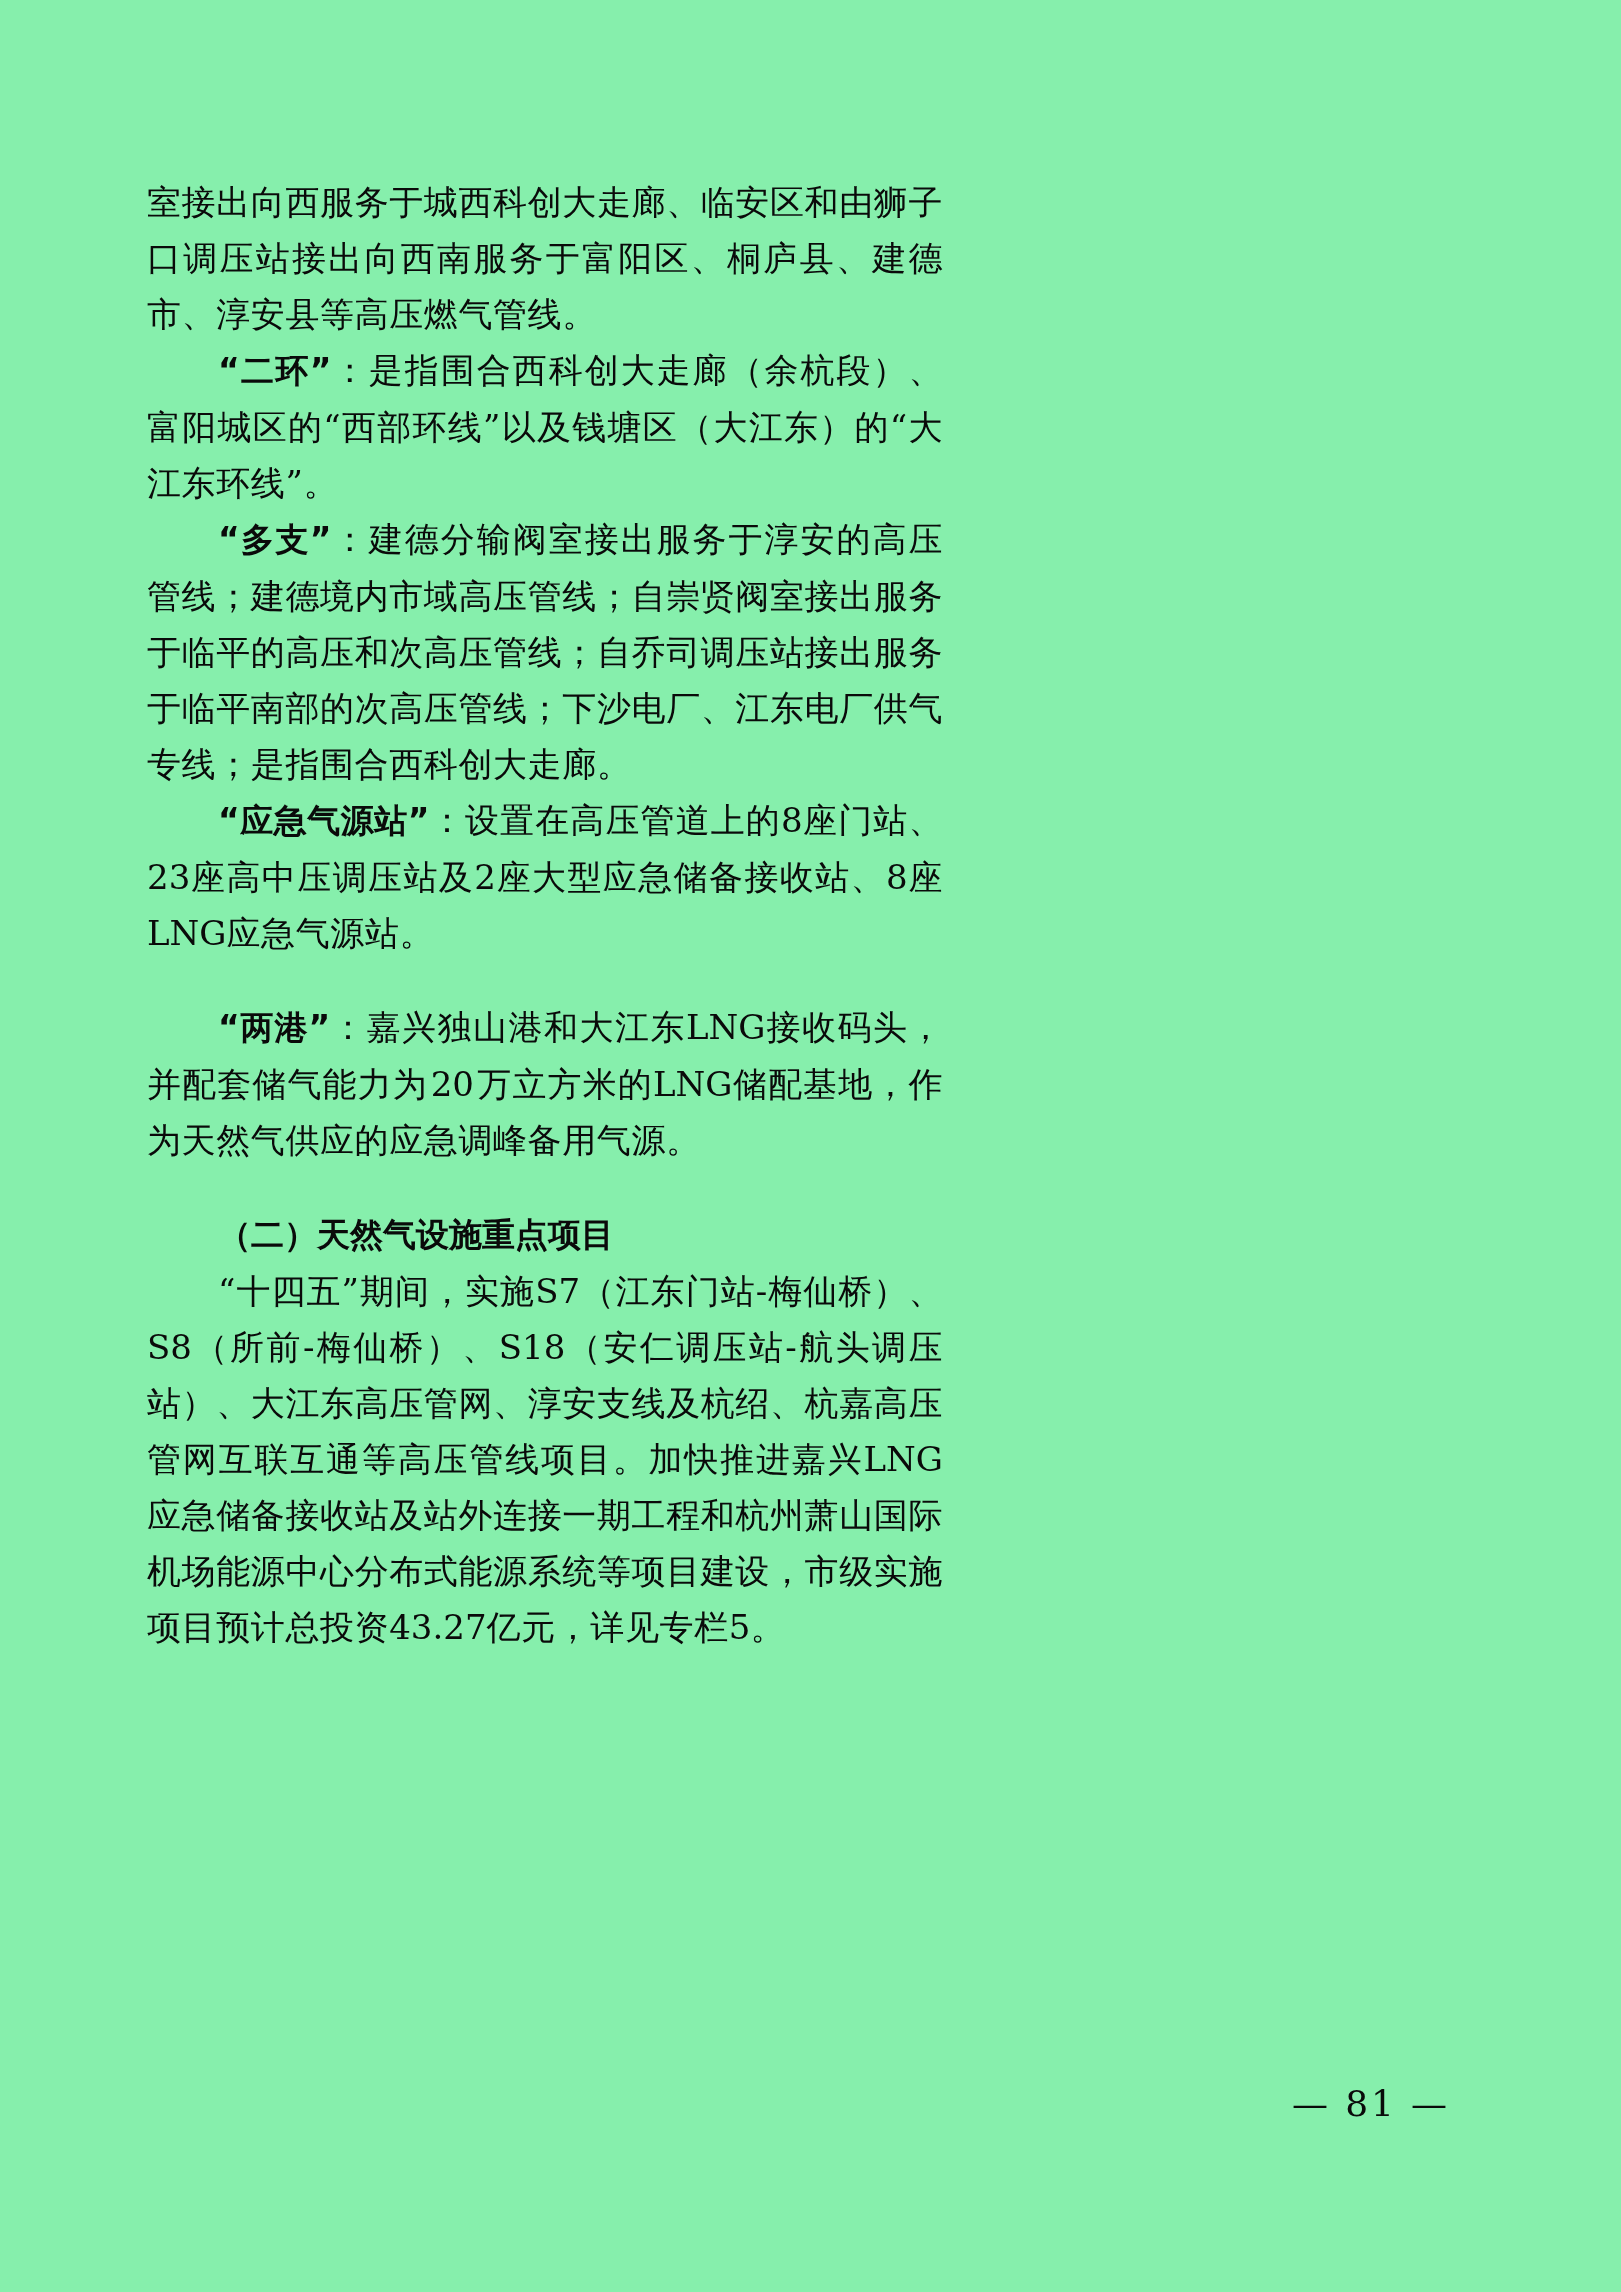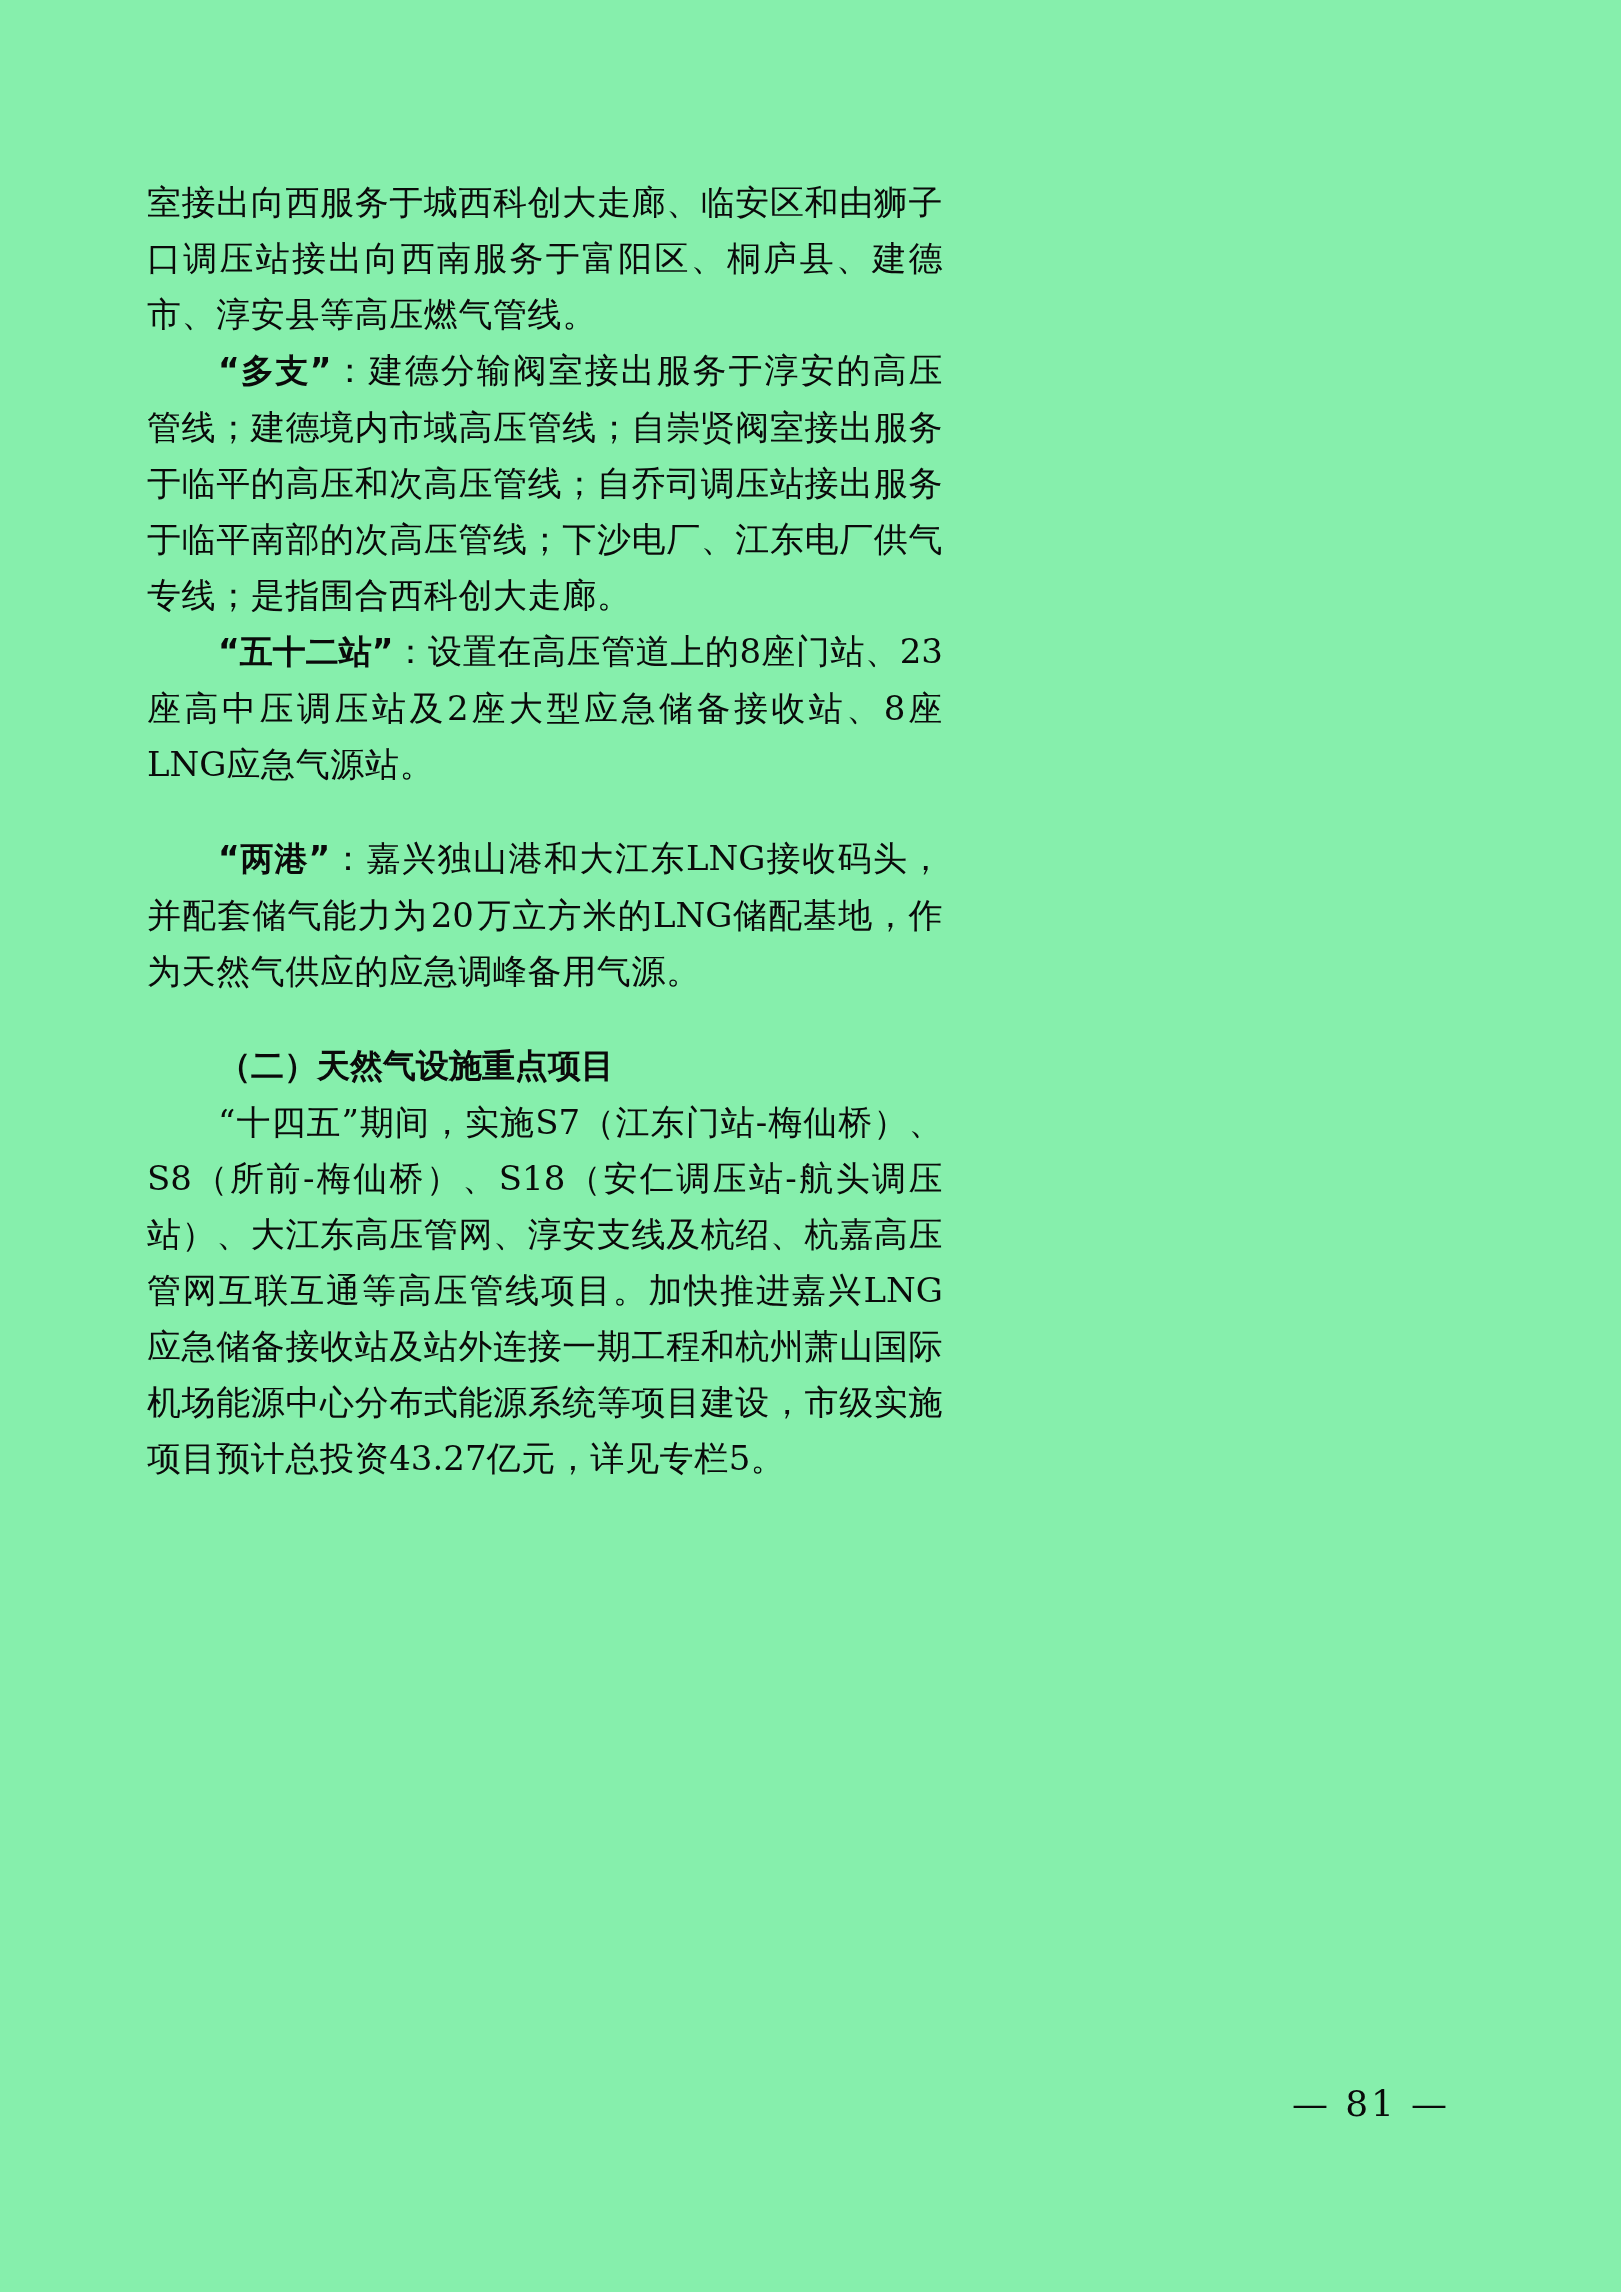--- a/index.html
+++ b/index.html
@@ -72,22 +72,23 @@
     white-space: nowrap;
   }
 </style>
 </head>
 <body>
 
 <div class="page">
 
   <div class="text-column">
       <p class="para"><span>室接出向西服务于城西科创大走廊、临安区和由狮子口调压站接出向西南服务于富阳区、桐庐县、建德市、淳安县等高压燃气管线。</span></p>
+      <p class="para indent"><span class="term">“二环”</span><span>：是指围合西科创大走廊（余杭段）、富阳城区的“西部环线”以及钱塘区（大江东）的“大江东环线”。</span></p>
       <p class="para indent"><span class="term">“多支”</span><span>：建德分输阀室接出服务于淳安的高压管线；建德境内市域高压管线；自崇贤阀室接出服务于临平的高压和次高压管线；自乔司调压站接出服务于临平南部的次高压管线；下沙电厂、江东电厂供气专线；是指围合西科创大走廊。</span></p>
-      <p class="para indent"><span class="term">“五十二站”</span><span>：设置在高压管道上的</span><span class="num">8</span><span>座门站、</span><span class="num">23</span><span>座高中压调压站及</span><span class="num">2</span><span>座大型应急储备接收站、</span><span class="num">8</span><span>座</span><span class="latin">LNG</span><span>应急气源站。</span></p>
+      <p class="para indent"><span class="term">“应急气源站”</span><span>：设置在高压管道上的</span><span class="num">8</span><span>座门站、</span><span class="num">23</span><span>座高中压调压站及</span><span class="num">2</span><span>座大型应急储备接收站、</span><span class="num">8</span><span>座</span><span class="latin">LNG</span><span>应急气源站。</span></p>
       <p class="para indent gap-before"><span class="term">“两港”</span><span>：嘉兴独山港和大江东</span><span class="latin">LNG</span><span>接收码头，并配套储气能力为</span><span class="num-sp">20</span><span>万立方米的</span><span class="latin">LNG</span><span>储配基地，作为天然气供应的应急调峰备用气源。</span></p>
       <p class="para indent gap-before"><span class="term">（二）天然气设施重点项目</span></p>
       <p class="para indent"><span>“十四五”期间，实施</span><span class="latin">S7</span><span>（江东门站-梅仙桥）、</span><span class="latin">S8</span><span>（所前-梅仙桥）、</span><span class="latin">S18</span><span>（安仁调压站-航头调压站）、大江东高压管网、淳安支线及杭绍、杭嘉高压管网互联互通等高压管线项目。加快推进嘉兴</span><span class="latin">LNG</span><span>应急储备接收站及站外连接一期工程和杭州萧山国际机场能源中心分布式能源系统等项目建设，市级实施项目预计总投资</span><span class="num">43.27</span><span>亿元，详见专栏</span><span class="num">5</span><span>。</span></p>
     </div>
 
   <div class="page-number">— 81 —</div>
 
 </div>
 
 

